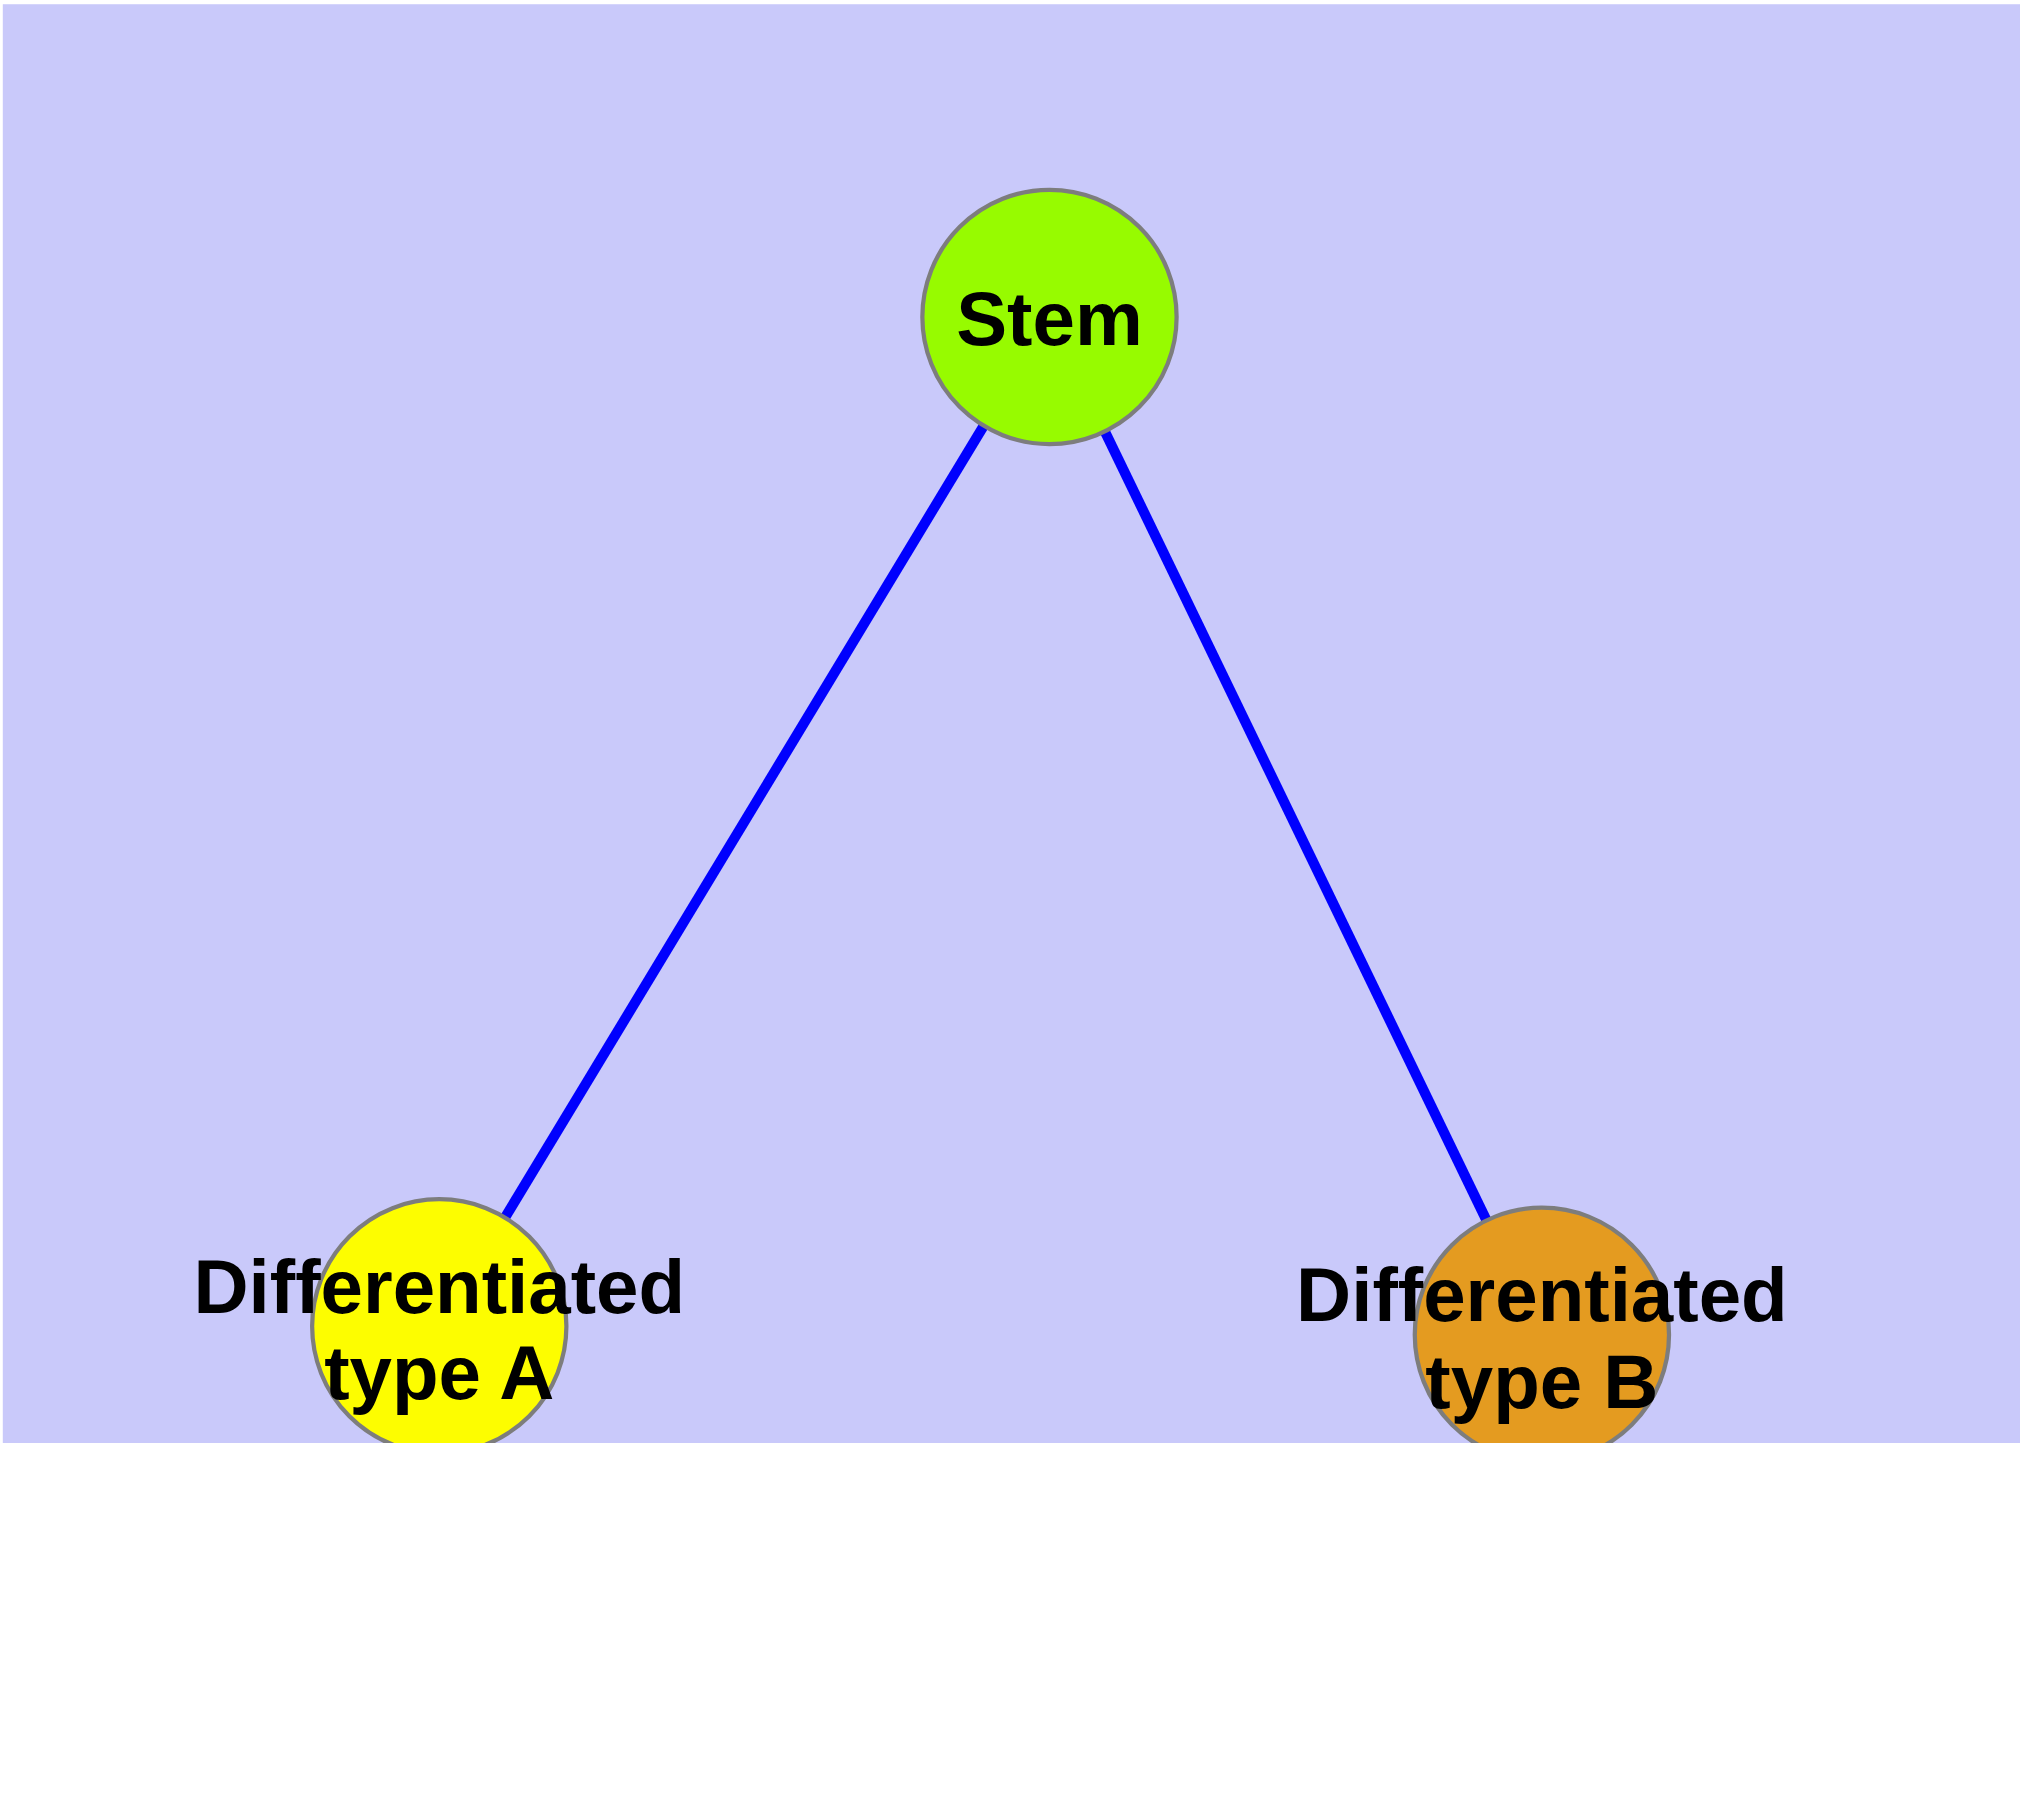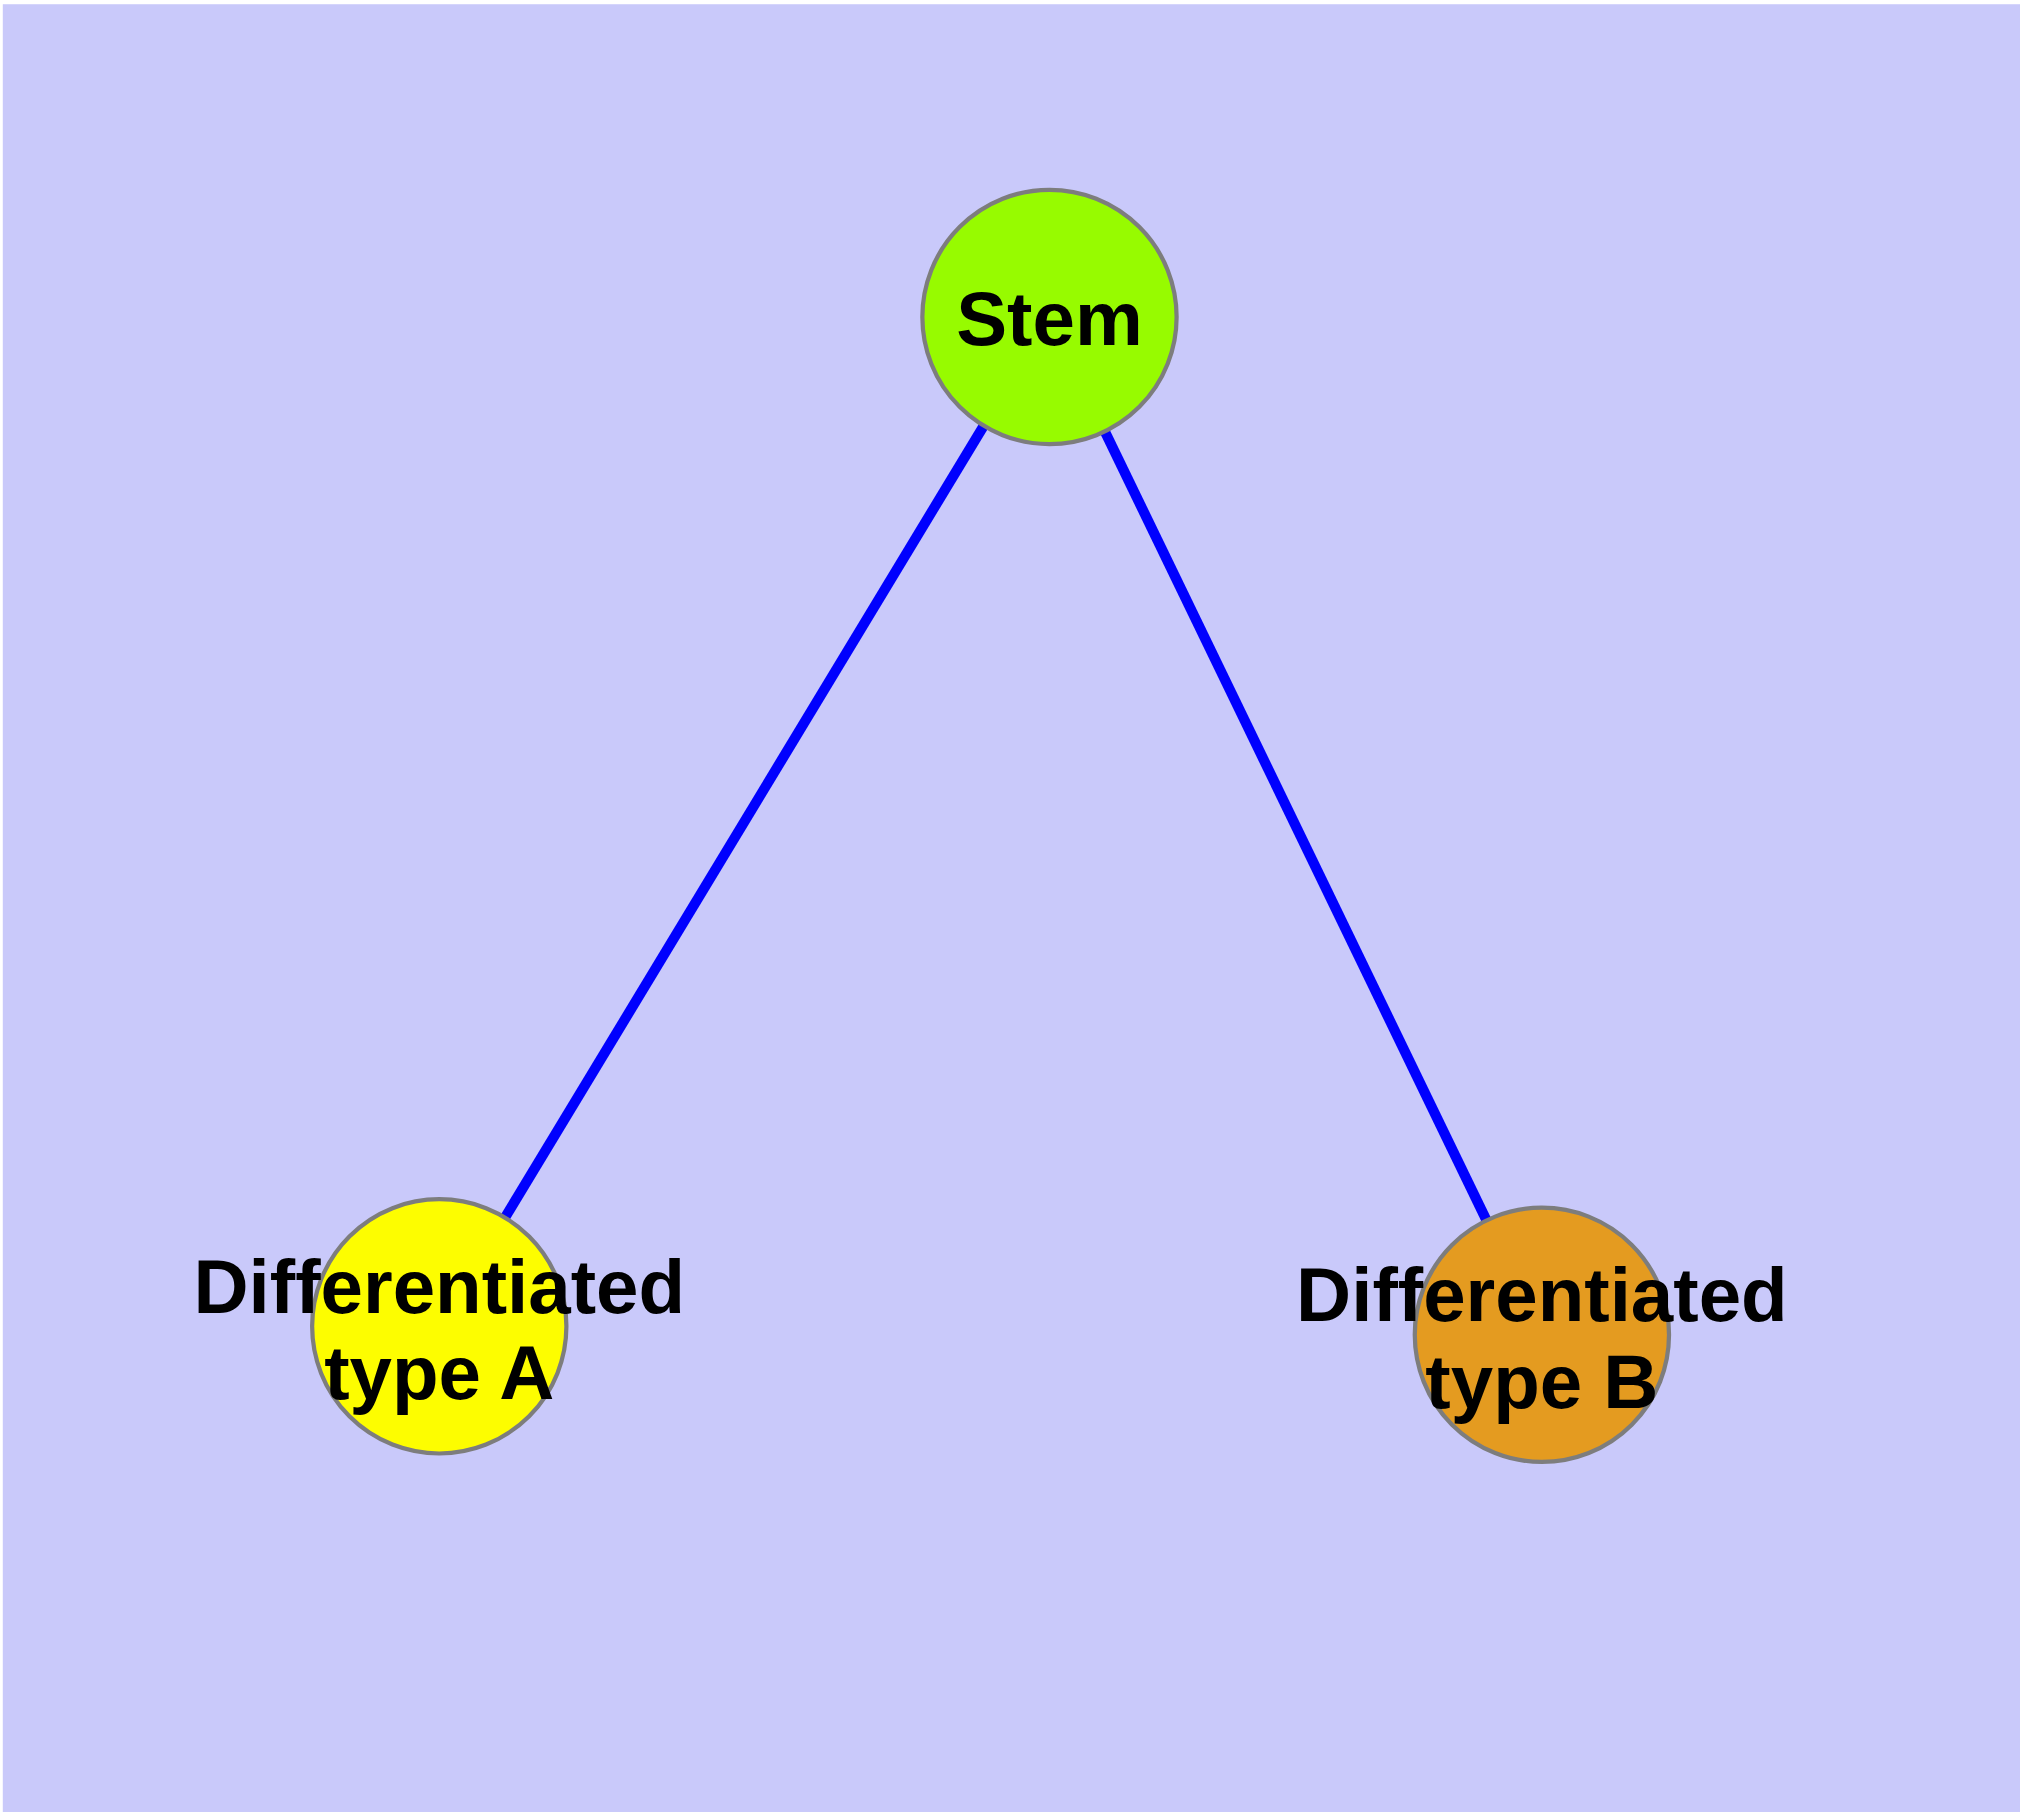--- a/index.html
+++ b/index.html
@@ -2,21 +2,21 @@
 <html style="font-size:13.6px"><head>
 <meta charset="utf-8">
 <style>
   html, body {
     margin: 0;
     padding: 0;
     background: #ffffff;
   }
   .canvas-wrap {
     width: 2021px;
-    height: 1812px;
+    height: 1443px;
     position: relative;
     text-decoration: underline;
   }
   svg { display: block; }
   .node-circle {
     stroke-width: 5px;
   }
   .edge-line {
     stroke-width: 12px;
   }

